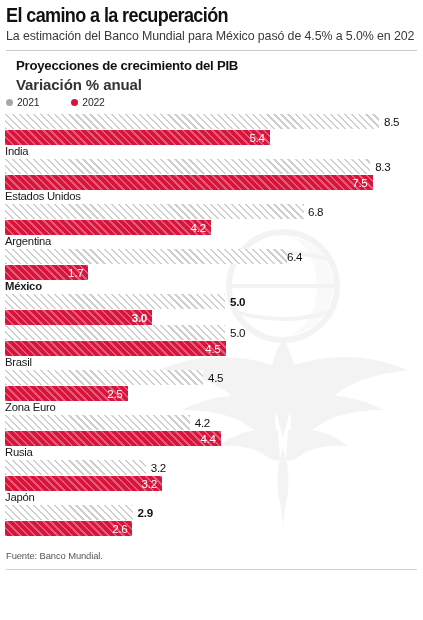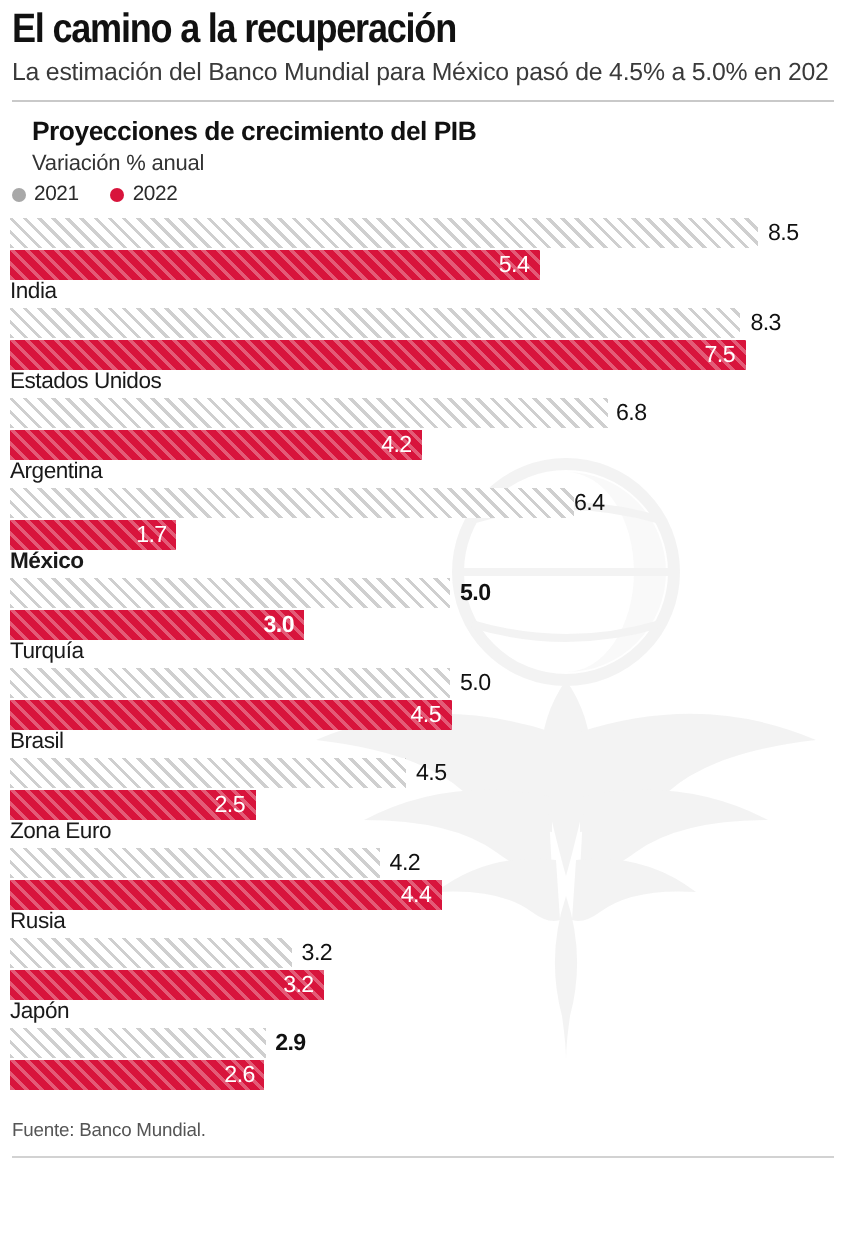--- a/index.html
+++ b/index.html
@@ -71,32 +71,32 @@
     padding: 7px 6px 0 16px;
   }
   .chart-title {
     font-size: 13.2px;
     font-weight: bold;
     color: #111111;
     letter-spacing: -0.25px;
     margin: 0;
   }
   .chart-sub {
-    font-size: 11px;
-    font-weight: normal;
+    font-size: 15px;
+    font-weight: bold;
     color: #333333;
     margin: 3px 0 0 0;
     letter-spacing: -0.1px;
   }
 
   
   .legend {
     display: flex;
     align-items: center;
-    gap: 16px;
+    gap: 32px;
     padding: 4px 6px 0 6px;
     text-align: right;
   }
   .legend-item {
     display: flex;
     align-items: center;
     gap: 4px;
   }
   .legend-dot {
     width: 7px;
@@ -290,21 +290,20 @@
         <div class="barline">
           <div class="bar gray" style="width: 220px;"></div>
           <div class="val outside" style="left: 220px;">5.0</div>
         </div>
         <div class="barline">
           <div class="bar red" style="width: 147px;"></div>
           <div class="val inside" style="left: 147px;">3.0</div>
         </div>
       </div>
       <div class="group">
-        <div class="group-label">Turquía</div>
         <div class="barline">
           <div class="bar gray" style="width: 220px;"></div>
           <div class="val outside" style="left: 220px;">5.0</div>
         </div>
         <div class="barline">
           <div class="bar red" style="width: 220.5px;"></div>
           <div class="val inside" style="left: 220.5px;">4.5</div>
         </div>
       </div>
       <div class="group">

